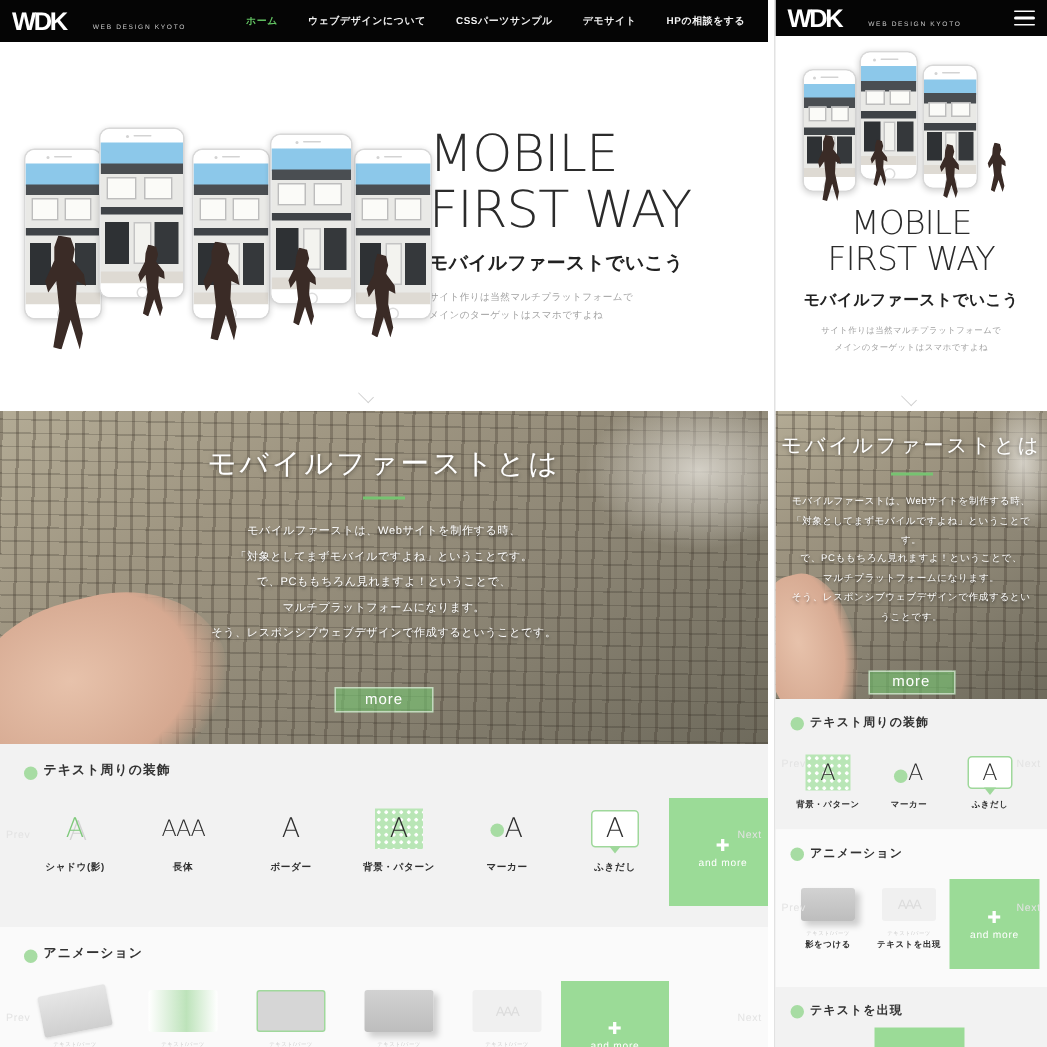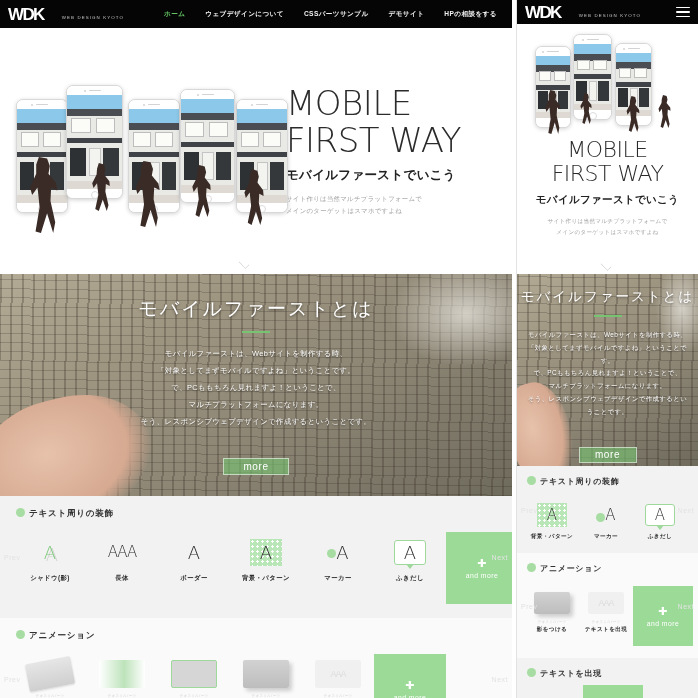--- a/index.html
+++ b/index.html
@@ -90,21 +90,21 @@
   .f-rule { width:28px; height:2px; background:#76c371; margin:9px auto 12px; }
   .f-body { font-size:7.4px; color:#fff; line-height:2.3; letter-spacing:.4px;
      text-shadow:0 1px 2px rgba(0,0,0,.55); }
   .more-btn { margin:28px auto 0; width:66px; height:17px; background:rgba(118,195,113,.62);
      border:1px solid rgba(255,255,255,.55); color:#fff; font-size:10px;
      display:flex; align-items:center; justify-content:center; letter-spacing:.6px; }
 
   
   .sec { position:relative; background:#f2f2f2; padding:12px 0 14px 0; }
   .sec.alt { background:#fafafa; }
-  .sec-head { display:flex; align-items:flex-start; gap:4px; padding-left:16px; margin-bottom:12px; }
+  .sec-head { display:flex; align-items:flex-end; gap:4px; padding-left:16px; margin-bottom:12px; }
   .dot { width:9px; height:9px; border-radius:50%; background:#a7dca3; flex:none; }
   .sec-title { font-size:8.6px; font-weight:700; color:#333; letter-spacing:.7px; }
   .track { display:flex; gap:0; padding:0 14px; position:relative; }
   .card { flex:none; width:72px; text-align:center; }
   .thumb { height:40px; display:flex; align-items:center; justify-content:center; position:relative; }
   .c-sub { font-size:3.6px; color:#cfcfcf; letter-spacing:.3px; }
   .c-name { font-size:6.4px; font-weight:700; color:#2f2f2f; margin-top:2px; letter-spacing:.4px; }
   .glyphA { font-size:18px; color:#2f2f2f; font-weight:300; font-family:"DejaVu Sans", sans-serif; }
   .t-shadow .glyphA { color:#7ec97a; text-shadow:2px 2px 0 rgba(120,120,120,.25); }
   .t-cond { letter-spacing:-1px; font-size:15px; }

